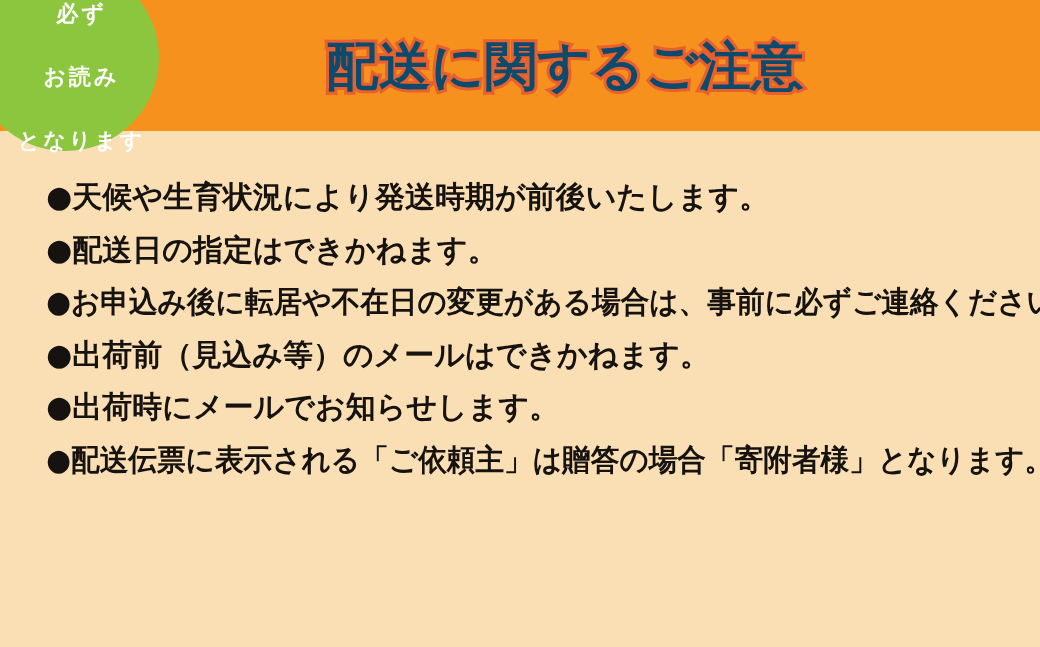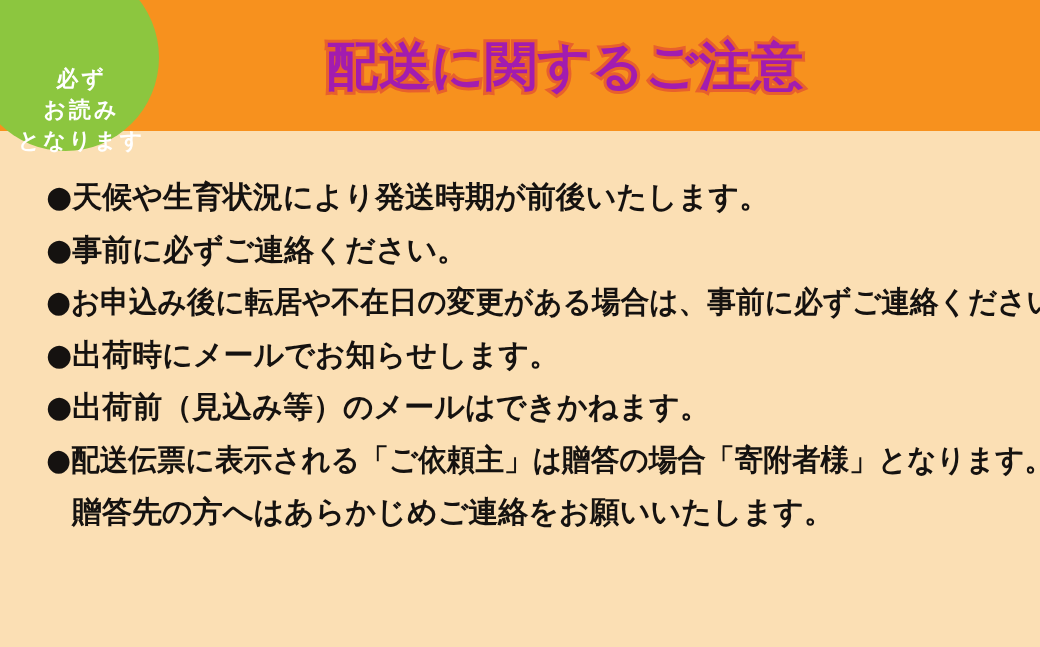--- a/index.html
+++ b/index.html
@@ -39,21 +39,21 @@
     top: 0;
     width: 810px;
     height: 131px;
     display: flex;
     align-items: center;
     justify-content: center;
     font-size: 52px;
     font-weight: 700;
     line-height: 1;
     letter-spacing: 0.5px;
-    color: #a21caf;
+    color: #0c4a6e;
     white-space: nowrap;
     -webkit-text-stroke: 6px #E8602C;
     paint-order: stroke fill;
     text-stroke: 6px #E8602C;
   }
 
   
   #badge-circle {
     position: absolute;
     left: -28px;
@@ -68,21 +68,21 @@
   #badge-text {
     position: absolute;
     left: 0;
     top: 2px;
     width: 160px;
     height: 150px;
     z-index: 4;
     display: flex;
     flex-direction: column;
     align-items: center;
-    justify-content: flex-end;
+    justify-content: space-between;
     gap: 8px;
     color: #FFFFFF;
     font-size: 22px;
     font-weight: 700;
     line-height: 1.05;
     letter-spacing: 3px;
     text-indent: 3px;
     white-space: nowrap;
   }
   #badge-text .badge-line { display: block; }
@@ -126,21 +126,20 @@
   <div id="badge-text">
     <span class="badge-line">必ず</span>
     <span class="badge-line">お読み</span>
     <span class="badge-line">となります</span>
   </div>
 
   <div id="header-title">配送に関するご注意</div>
 
   <div id="notice-list">
     <div class="notice-item">●天候や生育状況により発送時期が前後いたします。</div>
-    <div class="notice-item">●事前に必ずご連絡ください。</div>
+    <div class="notice-item">●配送日の指定はできかねます。</div>
     <div class="notice-item condensed">●お申込み後に転居や不在日の変更がある場合は、事前に必ずご連絡ください。</div>
+    <div class="notice-item">●出荷前（見込み等）のメールはできかねます。</div>
     <div class="notice-item">●出荷時にメールでお知らせします。</div>
-    <div class="notice-item">●出荷前（見込み等）のメールはできかねます。</div>
     <div class="notice-item condensed">●配送伝票に表示される「ご依頼主」は贈答の場合「寄附者様」となります。</div>
-    <div class="notice-item continuation">贈答先の方へはあらかじめご連絡をお願いいたします。</div>
   </div>
 
 </div>
 
 </body></html>

